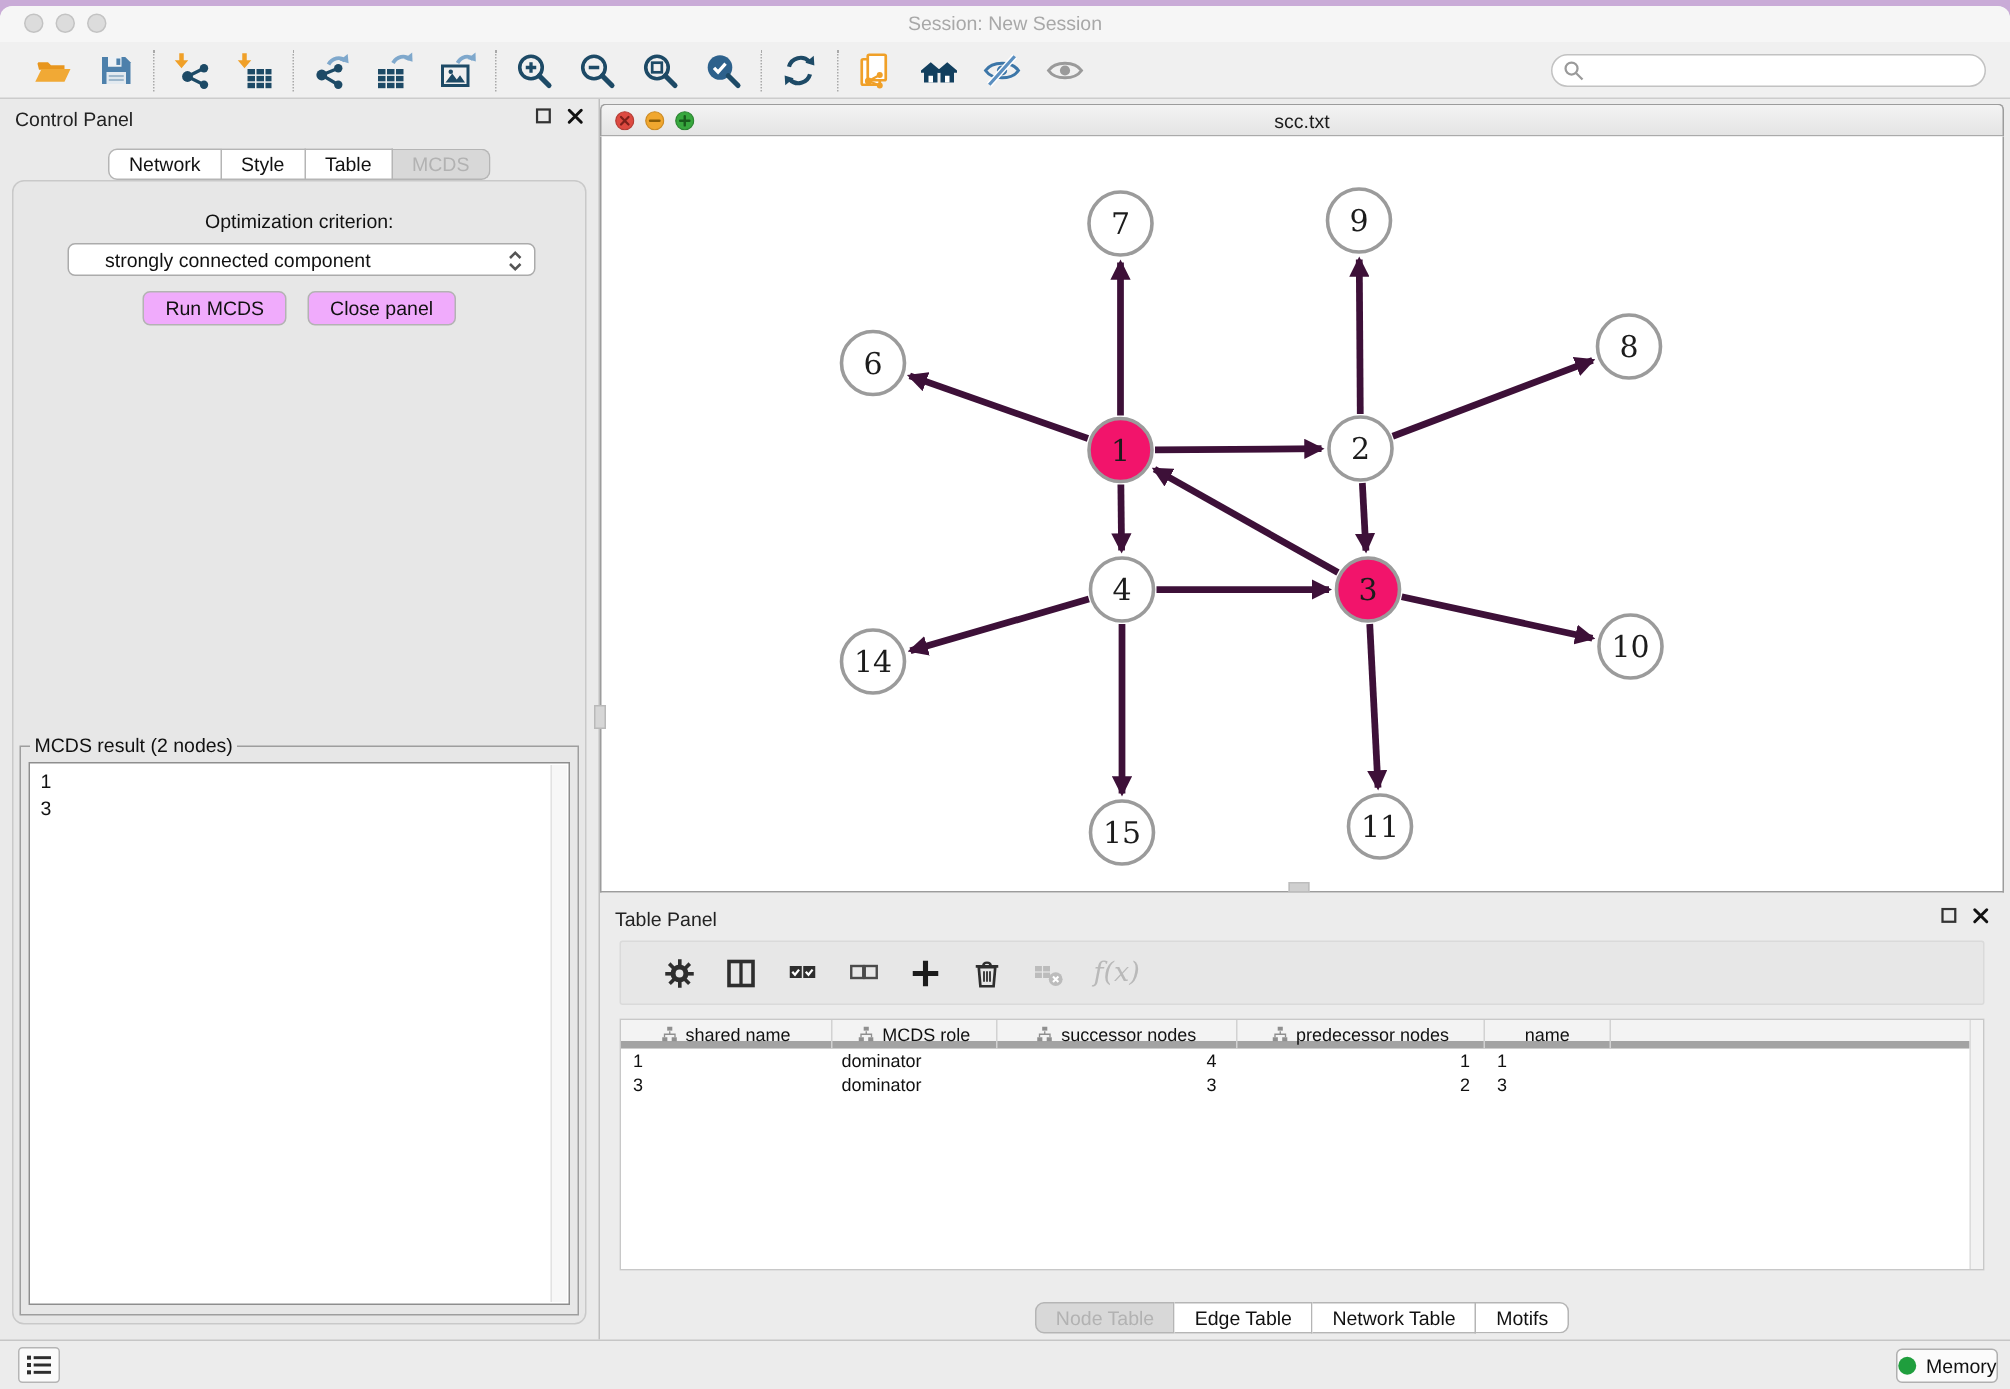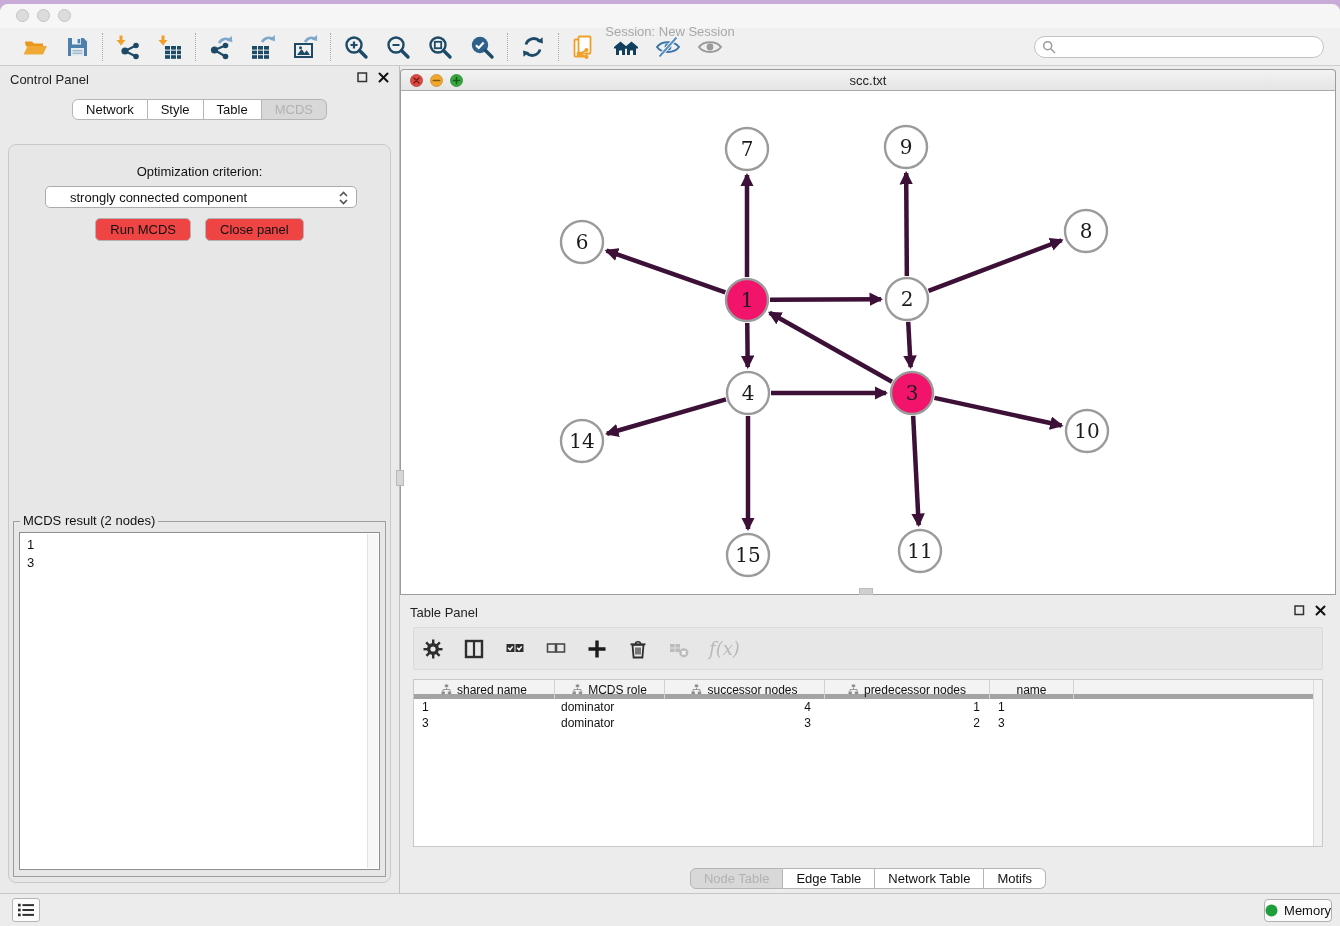--- a/index.html
+++ b/index.html
@@ -6,21 +6,21 @@
   html,body { width:1340px; height:926px; }
   body { background:#c9abd7; font-family:"Liberation Sans",sans-serif; overflow:hidden; }
 
   .window { position:absolute; top:4px; left:0; width:1340px; height:922px;
             background:#ececec; border-radius:8px 8px 0 0; overflow:hidden; }
 
   
   .titlebar { position:relative; height:24px; background:#f6f6f6; border-radius:8px 8px 0 0; }
   .tl-group { position:absolute; left:16px; top:5px; display:flex; gap:8px; }
   .tl { width:13px; height:13px; border-radius:50%; background:#dcdcdc; border:1px solid #c3c3c3; }
-  .titlebar .wtitle { position:absolute; left:0; right:0; top:20px; text-align:center;
+  .titlebar .wtitle { position:absolute; left:0; right:0; top:4px; text-align:center;
                       font-size:13px; color:#a8a8a8; }
 
   
   .toolbar { height:38px; background:#f0f0f0; border-bottom:1px solid #cccccc;
              display:flex; align-items:center; padding:0 10px; }
   .tb-group { display:flex; align-items:center; gap:16px; padding:0 12px; }
   .tb-sep { width:0; height:28px; border-left:1px dotted #a9a9a9; }
   .tbi { width:26px; height:26px; display:block; cursor:pointer; }
   .search-wrap { margin-left:auto; margin-right:6px; position:relative; }
   .search-input { width:290px; height:22px; border:1px solid #c2c2c2; border-radius:12px;
@@ -35,28 +35,28 @@
   .phead { position:relative; height:26px; }
   .phead .ptitle { position:absolute; left:10px; top:6px; font-size:13px; color:#222; }
   .phead .picons { position:absolute; right:10px; top:6px; display:flex; gap:10px; align-items:center; }
   .seg { display:flex; justify-content:center; position:relative; z-index:2; }
   .seg .tab { background:#fff; border:1px solid #b5b5b5; border-left:none; padding:2px 13px;
               font-size:13px; color:#111; height:21px; line-height:16px; cursor:pointer; }
   .seg .tab:first-child { border-left:1px solid #b5b5b5; border-radius:6px 0 0 6px; }
   .seg .tab:last-child { border-radius:0 6px 6px 0; }
   .seg .tab.selected { background:#d8d8d8; color:#b2b2b2; }
   .cp-card { position:absolute; left:8px; right:8px; top:54px; bottom:13px;
-             background:#e7e7e7; border:1px solid #c9c9c9; border-radius:8px; z-index:1;margin-top:24px; }
+             background:#e7e7e7; border:1px solid #c9c9c9; border-radius:8px; z-index:1; }
   .opt-label { position:absolute; top:19px; left:0; right:0; text-align:center; font-size:13px; color:#111; }
   .cp-select { position:absolute; top:41px; left:36px; width:312px; height:22px; background:#fff;
                border:1px solid #ababab; border-radius:5px; font-size:13px; color:#111;
                display:flex; align-items:center; padding-left:24px; cursor:pointer; }
   .cp-select .stepper { position:absolute; right:7px; top:3px; }
   .btn-row { position:absolute; top:73px; left:0; right:0; display:flex; justify-content:center; gap:14px; }
-  .pbtn { height:23px; background:#ef4444; border:1px solid #b3b3b3; border-radius:5px;
+  .pbtn { height:23px; background:#f0abfc; border:1px solid #b3b3b3; border-radius:5px;
           font-size:13px; color:#111; padding:0 14px; cursor:pointer;
           font-family:"Liberation Sans",sans-serif; }
   .mcds-fieldset { position:absolute; left:4px; right:4px; top:376px; bottom:5px;
                    border:1px solid #9e9e9e; }
   .mcds-legend { position:absolute; top:-9px; left:6px; background:#e7e7e7; padding:0 3px;
                  font-size:13px; color:#111; }
   .result-box { position:absolute; left:5px; right:5px; top:10px; bottom:6px;
                 background:#fff; border:1px solid #8e8e8e; }
   .result-box pre { font-family:"Liberation Sans",sans-serif; font-size:13px; line-height:18px;
                     color:#111; margin:3px 0 0 7px; }
@@ -75,21 +75,21 @@
                 border:1px solid #9c9c9c; border-top:none; }
   .net-grab-bottom { position:absolute; left:458px; bottom:-1px; width:14px; height:7px;
                      background:#cfcfcf; border:1px solid #bdbdbd; }
   .split-handle { position:absolute; left:396px; top:404px; width:8px; height:16px;
                   background:#d6d6d6; border:1px solid #b9b9b9; z-index:5; }
 
   
   .tpanel { position:absolute; left:0; top:533px; width:936px; height:297px; }
   .tp-toolbar { position:absolute; left:13px; right:13px; top:28px; height:43px;
                 background:#e7e7e7; border:1px solid #dadada; border-radius:2px;
-                display:flex; align-items:center; gap:19px; padding-left:8px; }
+                display:flex; align-items:center; gap:19px; padding-left:28px; }
   .tpi { width:22px; height:22px; display:block; cursor:pointer; }
   .fx { font-family:"DejaVu Serif",serif; font-style:italic; font-size:18px; color:#b9b9b9; }
   .tp-table { position:absolute; left:13px; right:13px; top:80px; bottom:49px;
               background:#fff; border:1px solid #c8c8c8; overflow:hidden; }
   .thead { display:flex; height:19px; background:#f3f3f3; border-bottom:5px solid #a3a3a3; }
   .hcell { height:19px; border-right:1px solid #d2d2d2; display:flex; align-items:center;
            justify-content:center; gap:5px; font-size:12px; color:#111; flex:none; cursor:pointer; }
   .trow { display:flex; height:16px; }
   .tcell { font-size:12px; color:#111; flex:none; line-height:16px; }
   .tbl-scroll { position:absolute; right:0; top:0; bottom:0; width:9px;

